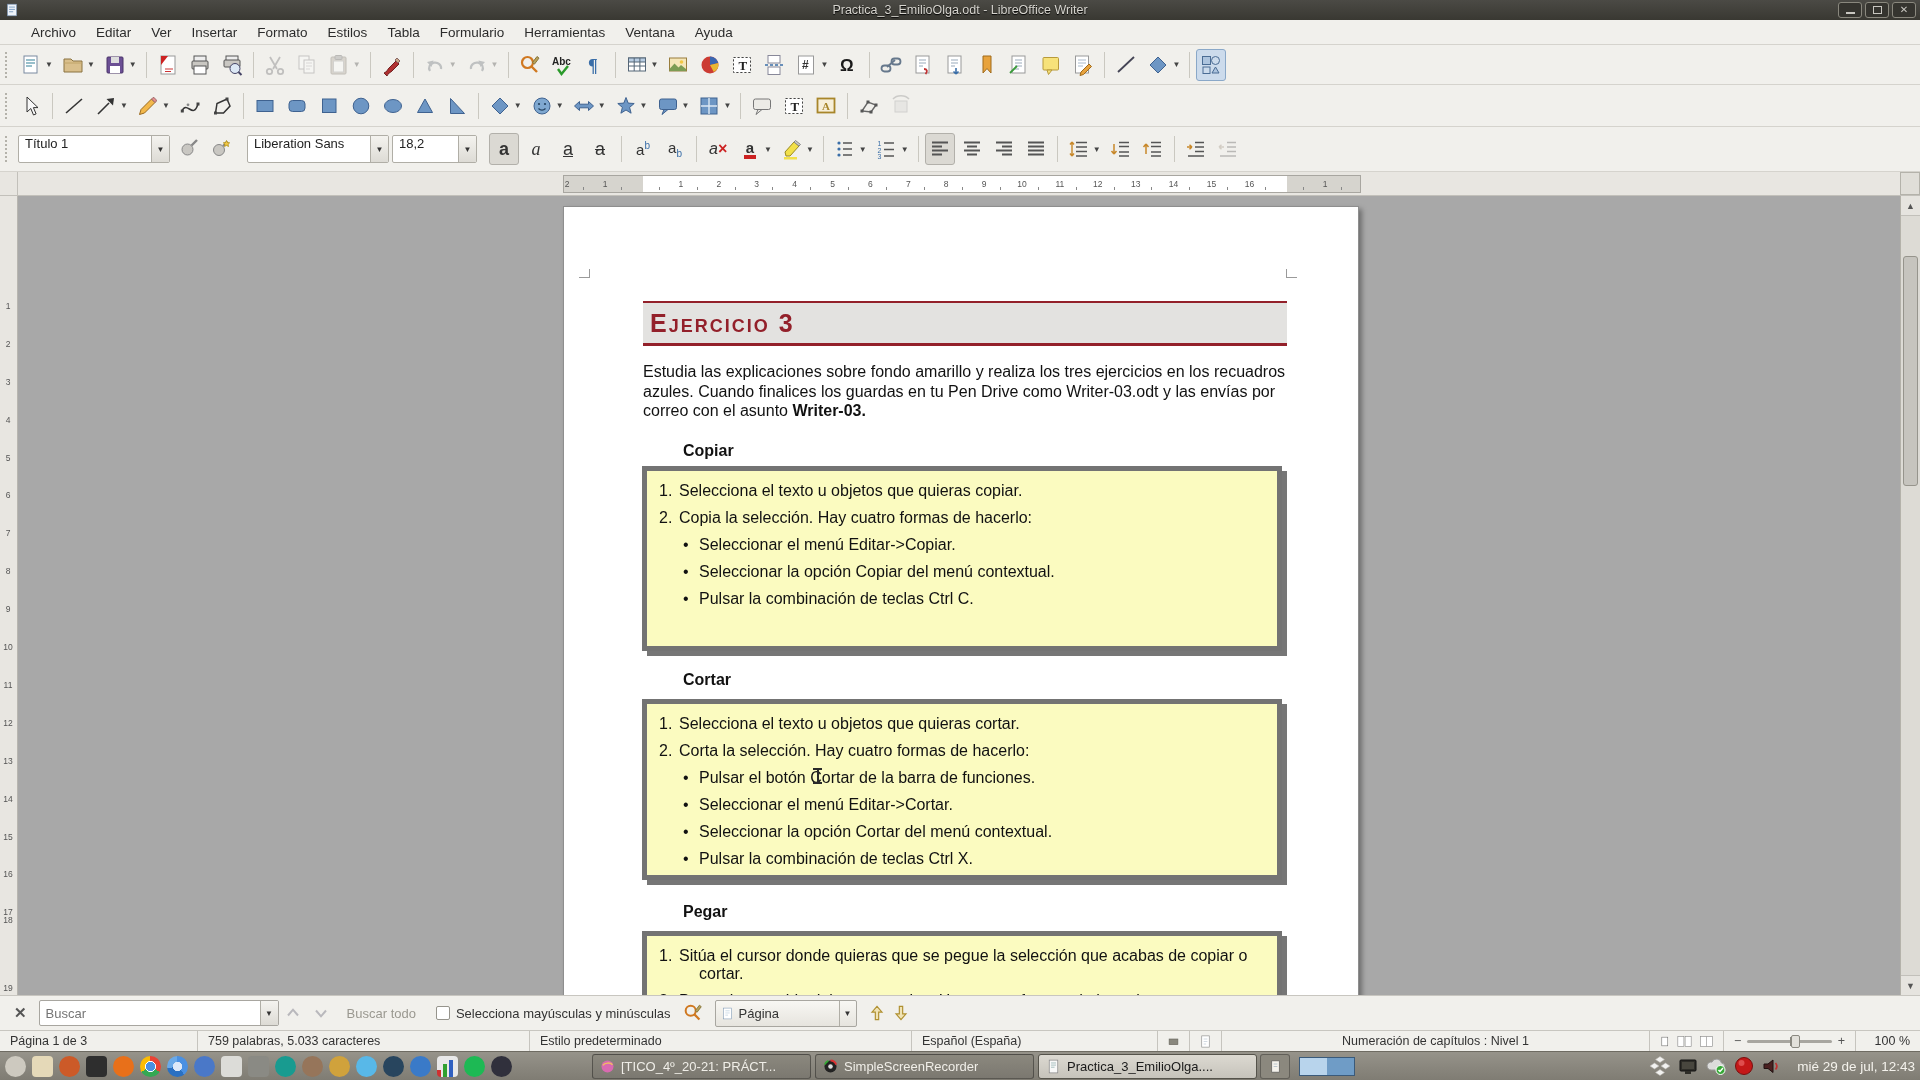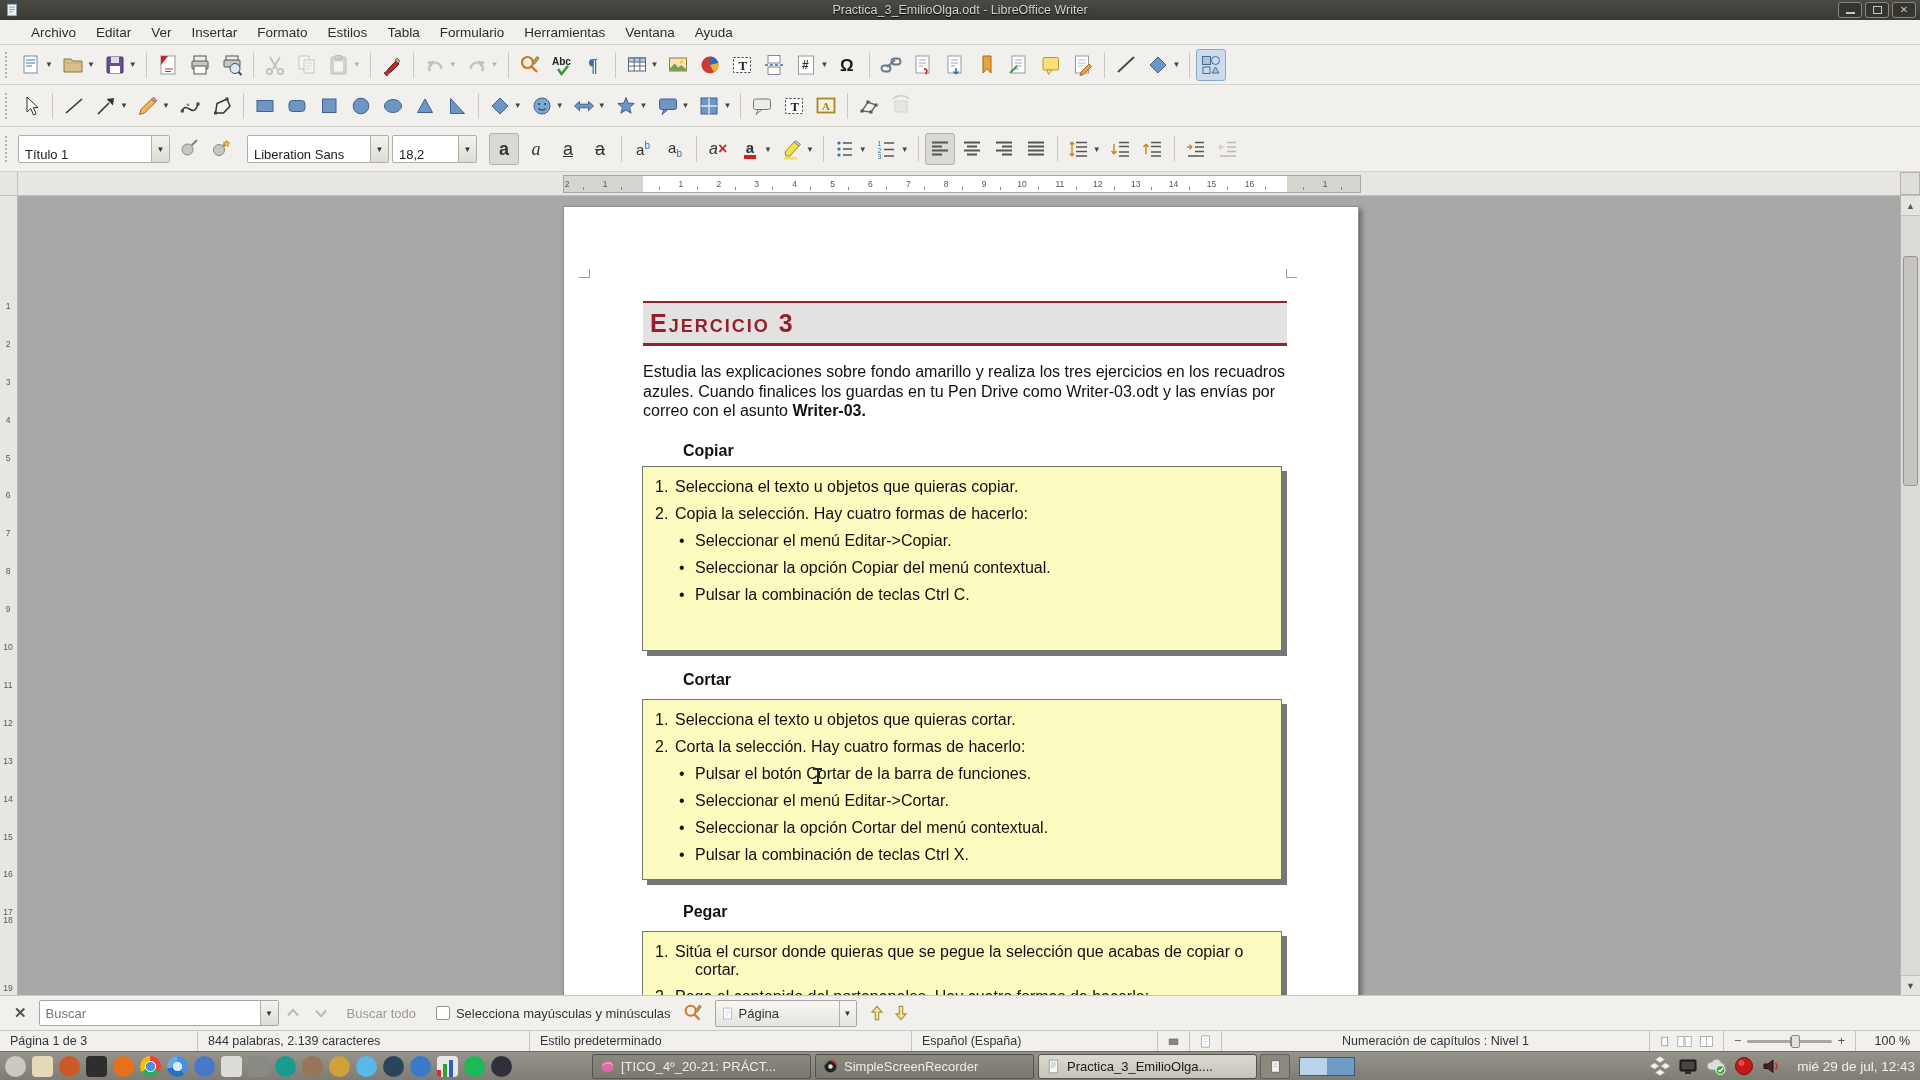--- a/index.html
+++ b/index.html
@@ -27,21 +27,21 @@
   .tbtn{display:flex;align-items:center;padding:2px 2px;margin:0 1px;border:1px solid transparent;border-radius:3px;height:32px}
   .tbtn.disabled{opacity:.35;filter:grayscale(80%)}
   .tbtn.pressed{background:#dbd9d3;border-color:#b2b0aa}
   .tbtn.pressed-blue{background:#ccdbec;border-color:#8aa8c8}
   .tsep{width:1px;height:26px;background:#cac8c0;margin:0 5px}
   .dd{font-size:8px;color:#444;margin-left:2px}
   .icon24{width:24px;height:24px;display:flex;align-items:center;justify-content:center}
   .icon24 svg{display:block}
   .Lk{font-family:"Liberation Sans",sans-serif;line-height:1}
 
-  .combo{background:#fff;border:1px solid #b0aea6;height:28px;display:flex;align-items:flex-end;font-size:13px;color:#222;border-radius:2px;overflow:hidden;margin:0 3px}
+  .combo{background:#fff;border:1px solid #b0aea6;height:28px;display:flex;align-items:flex-start;font-size:13px;color:#222;border-radius:2px;overflow:hidden;margin:0 3px}
   .combo .cval{padding:0 6px;white-space:nowrap;overflow:hidden;flex:1}
   .combo .carr{width:18px;height:100%;background:linear-gradient(#f4f3ef,#dddbd5);border-left:1px solid #b0aea6;display:flex;align-items:center;justify-content:center;font-size:8px;color:#333}
 
   
   .ruler-row{height:24px;background:#e8e6e1;border-bottom:1px solid #c2c0ba;position:relative}
   .ruler-corner{position:absolute;left:0;top:0;width:18px;height:23px;background:#e8e6e1;border-right:1px solid #c2c0ba}
   .hruler{position:absolute;left:563px;top:3px;width:798px;height:18px;background:#fff;border:1px solid #a8a6a0}
   .hr-margin{position:absolute;top:0;height:100%;background:#d6d4ce}
   .hr-num{position:absolute;top:3px;font-size:8.5px;color:#555;transform:translateX(-50%)}
   .hr-tick{position:absolute;bottom:2px;width:1px;height:3px;background:#888}
@@ -52,21 +52,21 @@
   .vruler{position:absolute;left:0;top:0;width:18px;height:100%;background:#e8e6e1;border-right:1px solid #b8b6b0}
   .vr-num{position:absolute;left:0;width:16px;text-align:center;font-size:8.5px;color:#555}
   .page{position:absolute;left:563px;top:10px;width:796px;height:1200px;background:#fff;border:1px solid #8e8e8e;box-shadow:3px 3px 5px rgba(0,0,0,.35)}
   .corner{position:absolute;width:11px;height:9px}
   .corner.cl{border-right:1px solid #9a9a9a;border-bottom:1px solid #9a9a9a}
   .corner.cr{border-left:1px solid #9a9a9a;border-bottom:1px solid #9a9a9a}
   .headband{position:absolute;left:79px;width:644px;top:94px;height:45px;background:#e3e2e0;border-top:2px solid #93202a;border-bottom:3px solid #93202a;display:flex;align-items:center}
   .headband .ht{font-weight:700;font-size:25px;font-variant:small-caps;letter-spacing:2px;color:#93202a;padding-left:7px}
   .intro{position:absolute;left:79px;top:155px;width:648px;font-size:16px;line-height:19.5px;color:#111}
   .sec-title{position:absolute;left:119px;font-size:16px;font-weight:700;color:#111}
-  .ybox{position:absolute;left:78px;width:640px;background:#fbfbc0;border:1px solid #737373;box-shadow:5px 5px 0 #767676;padding:11px 8px 0 0;font-size:16px;color:#111}
+  .ybox{position:absolute;left:78px;width:640px;background:#fbfbc0;border:5px solid #737373;box-shadow:5px 5px 0 #767676;padding:11px 8px 0 0;font-size:16px;color:#111}
   .bi{padding-left:52px;text-indent:-40px;line-height:18px;margin-bottom:9px}
   .bi .bnum{display:inline-block;width:20px;text-indent:0}
   .bb{padding-left:52px;text-indent:-16px;line-height:18px;margin-bottom:9px}
   .bb .bdot{display:inline-block;width:16px;text-indent:0}
 
   .vsb{position:absolute;right:0;top:0;width:20px;height:100%;background:#dddbd5;border-left:1px solid #b4b2aa;display:flex;flex-direction:column;align-items:center}
   .vsb .sbarr{width:100%;height:20px;display:flex;align-items:center;justify-content:center;font-size:9px;color:#555;background:#e6e4df;border-bottom:1px solid #c2c0ba}
   .vsb .sbarr.bot{margin-top:auto;border-top:1px solid #c2c0ba;border-bottom:none}
   .vsb .thumb{position:absolute;left:2px;right:2px;top:60px;height:230px;background:#c6c4be;border:1px solid #96948c;border-radius:3px}
 
@@ -991,21 +991,21 @@
   </span>
   <span class="icon24">
     <svg width="20" height="20" viewBox="0 0 24 24">
         <path d="M12 20l-6-7h4V4h4v9h4z" fill="#f0e3b4" stroke="#b09030" stroke-width="1.4"></path>
       </svg>
   </span>
 </div>
 
 <div class="statusbar">
   <span class="seg" style="width:198px">Página 1 de 3</span>
-  <span class="seg" style="width:332px">844 palabras, 2.139 caracteres</span>
+  <span class="seg" style="width:332px">759 palabras, 5.033 caracteres</span>
   <span class="seg" style="width:382px">Estilo predeterminado</span>
   <span class="seg" style="width:246px">Español (España)</span>
   <span class="seg icon-seg">
     <svg width="15" height="15" viewBox="0 0 24 24">
         <rect x="5" y="8" width="14" height="9" fill="#8a887e" stroke="#66645c"></rect>
       </svg>
   </span>
   <span class="seg icon-seg">
     <svg width="15" height="15" viewBox="0 0 24 24">
         <rect x="6" y="3" width="12" height="18" fill="#fff" stroke="#888"></rect>

